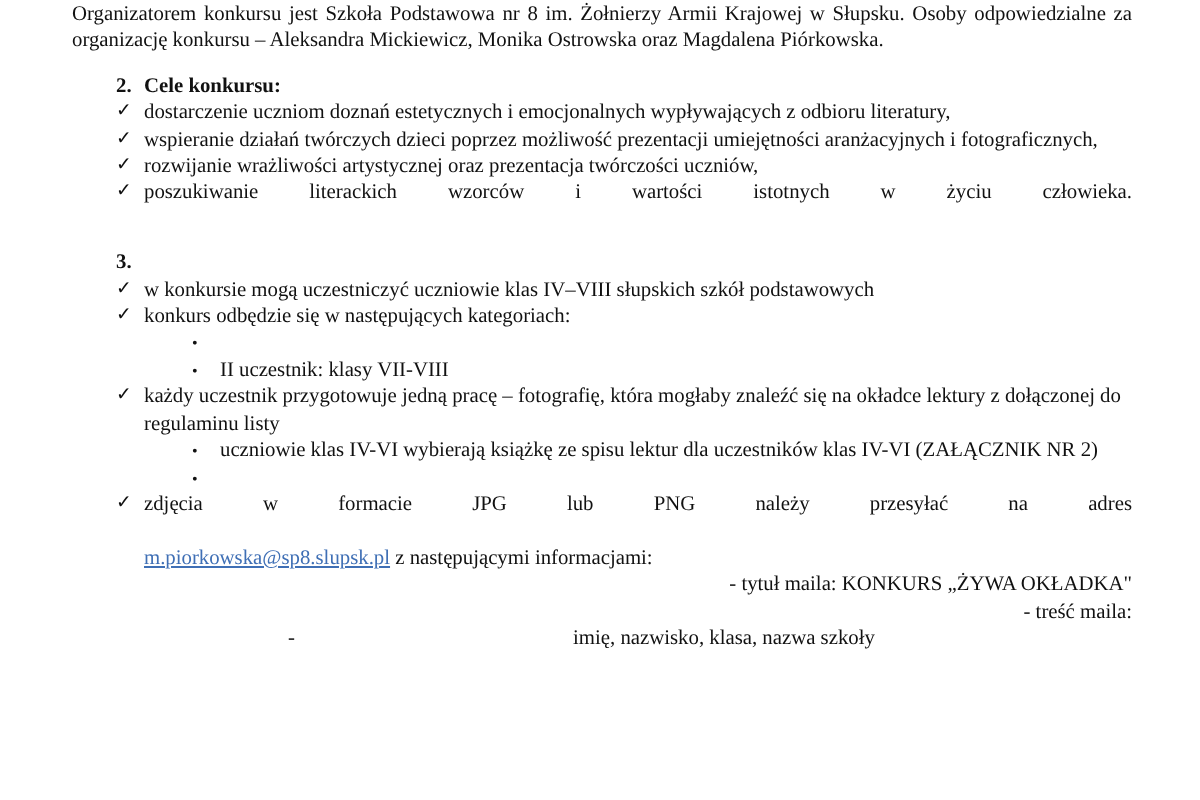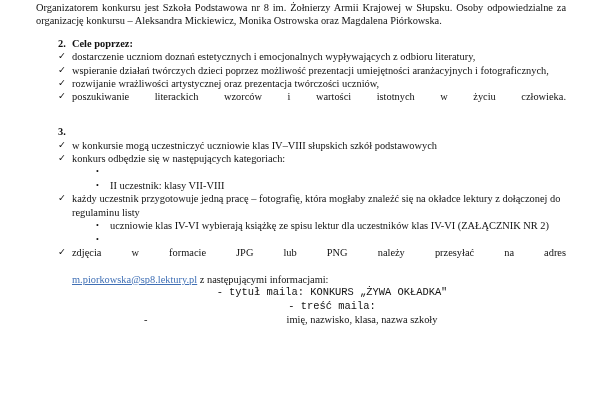--- a/index.html
+++ b/index.html
@@ -108,22 +108,21 @@
     width: 14px;
   }
   .lvl3 > .body { flex: 1 1 auto; text-align: center; }
 
   
   .dashline {
     font-size: 10.4px;
     line-height: 13.4px;
     margin: 0;
     padding-left: 62px;
-    text-align: center;
-    font-family: Liberation Mono, monospace;
+    text-align: right;
   }
 
   
   .cont { display: block; }
 
   a.maillink {
     color: #3f6fb5;
     text-decoration: underline;
   }
 
@@ -143,21 +142,21 @@
 <body>
 
 <div class="page">
 
   <p class="para first justify-spread">Organizatorem konkursu jest Szkoła Podstawowa nr 8 im. Żołnierzy Armii Krajowej w Słupsku. Osoby odpowiedzialne za organizację konkursu – Aleksandra Mickiewicz, Monika Ostrowska oraz Magdalena Piórkowska.</p>
 
   <div class="sec-gap"></div>
 
   <div class="heading">
     <span class="num">2.</span>
-    <span class="htext">Cele poprzez:</span>
+    <span class="htext">Cele konkursu:</span>
   </div>
 
   <div class="lvl1">
     <span class="marker">✓</span>
     <span class="body">dostarczenie uczniom doznań estetycznych i emocjonalnych wypływających z odbioru literatury,</span>
   </div>
 
   <div class="lvl1">
     <span class="marker">✓</span>
     <span class="body">wspieranie działań twórczych dzieci poprzez możliwość prezentacji umiejętności aranżacyjnych i fotograficznych,</span>
@@ -210,21 +209,21 @@
 
   <div class="lvl2">
     <span class="marker">•</span>
   </div>
 
   <div class="lvl1">
     <span class="marker">✓</span>
     <span class="body">
       <span class="force-just">zdjęcia w formacie JPG lub PNG należy przesyłać na adres</span>
       <span class="cont">
-        <a class="maillink" href="#">m.piorkowska@sp8.lektury.pl</a>
+        <a class="maillink" href="#">m.piorkowska@sp8.slupsk.pl</a>
         <span>z następującymi informacjami:</span>
       </span>
     </span>
   </div>
 
   <div class="dashline">- tytuł maila: KONKURS „ŻYWA OKŁADKA"</div>
 
   <div class="dashline">- treść maila:</div>
 
   <div class="lvl3">

